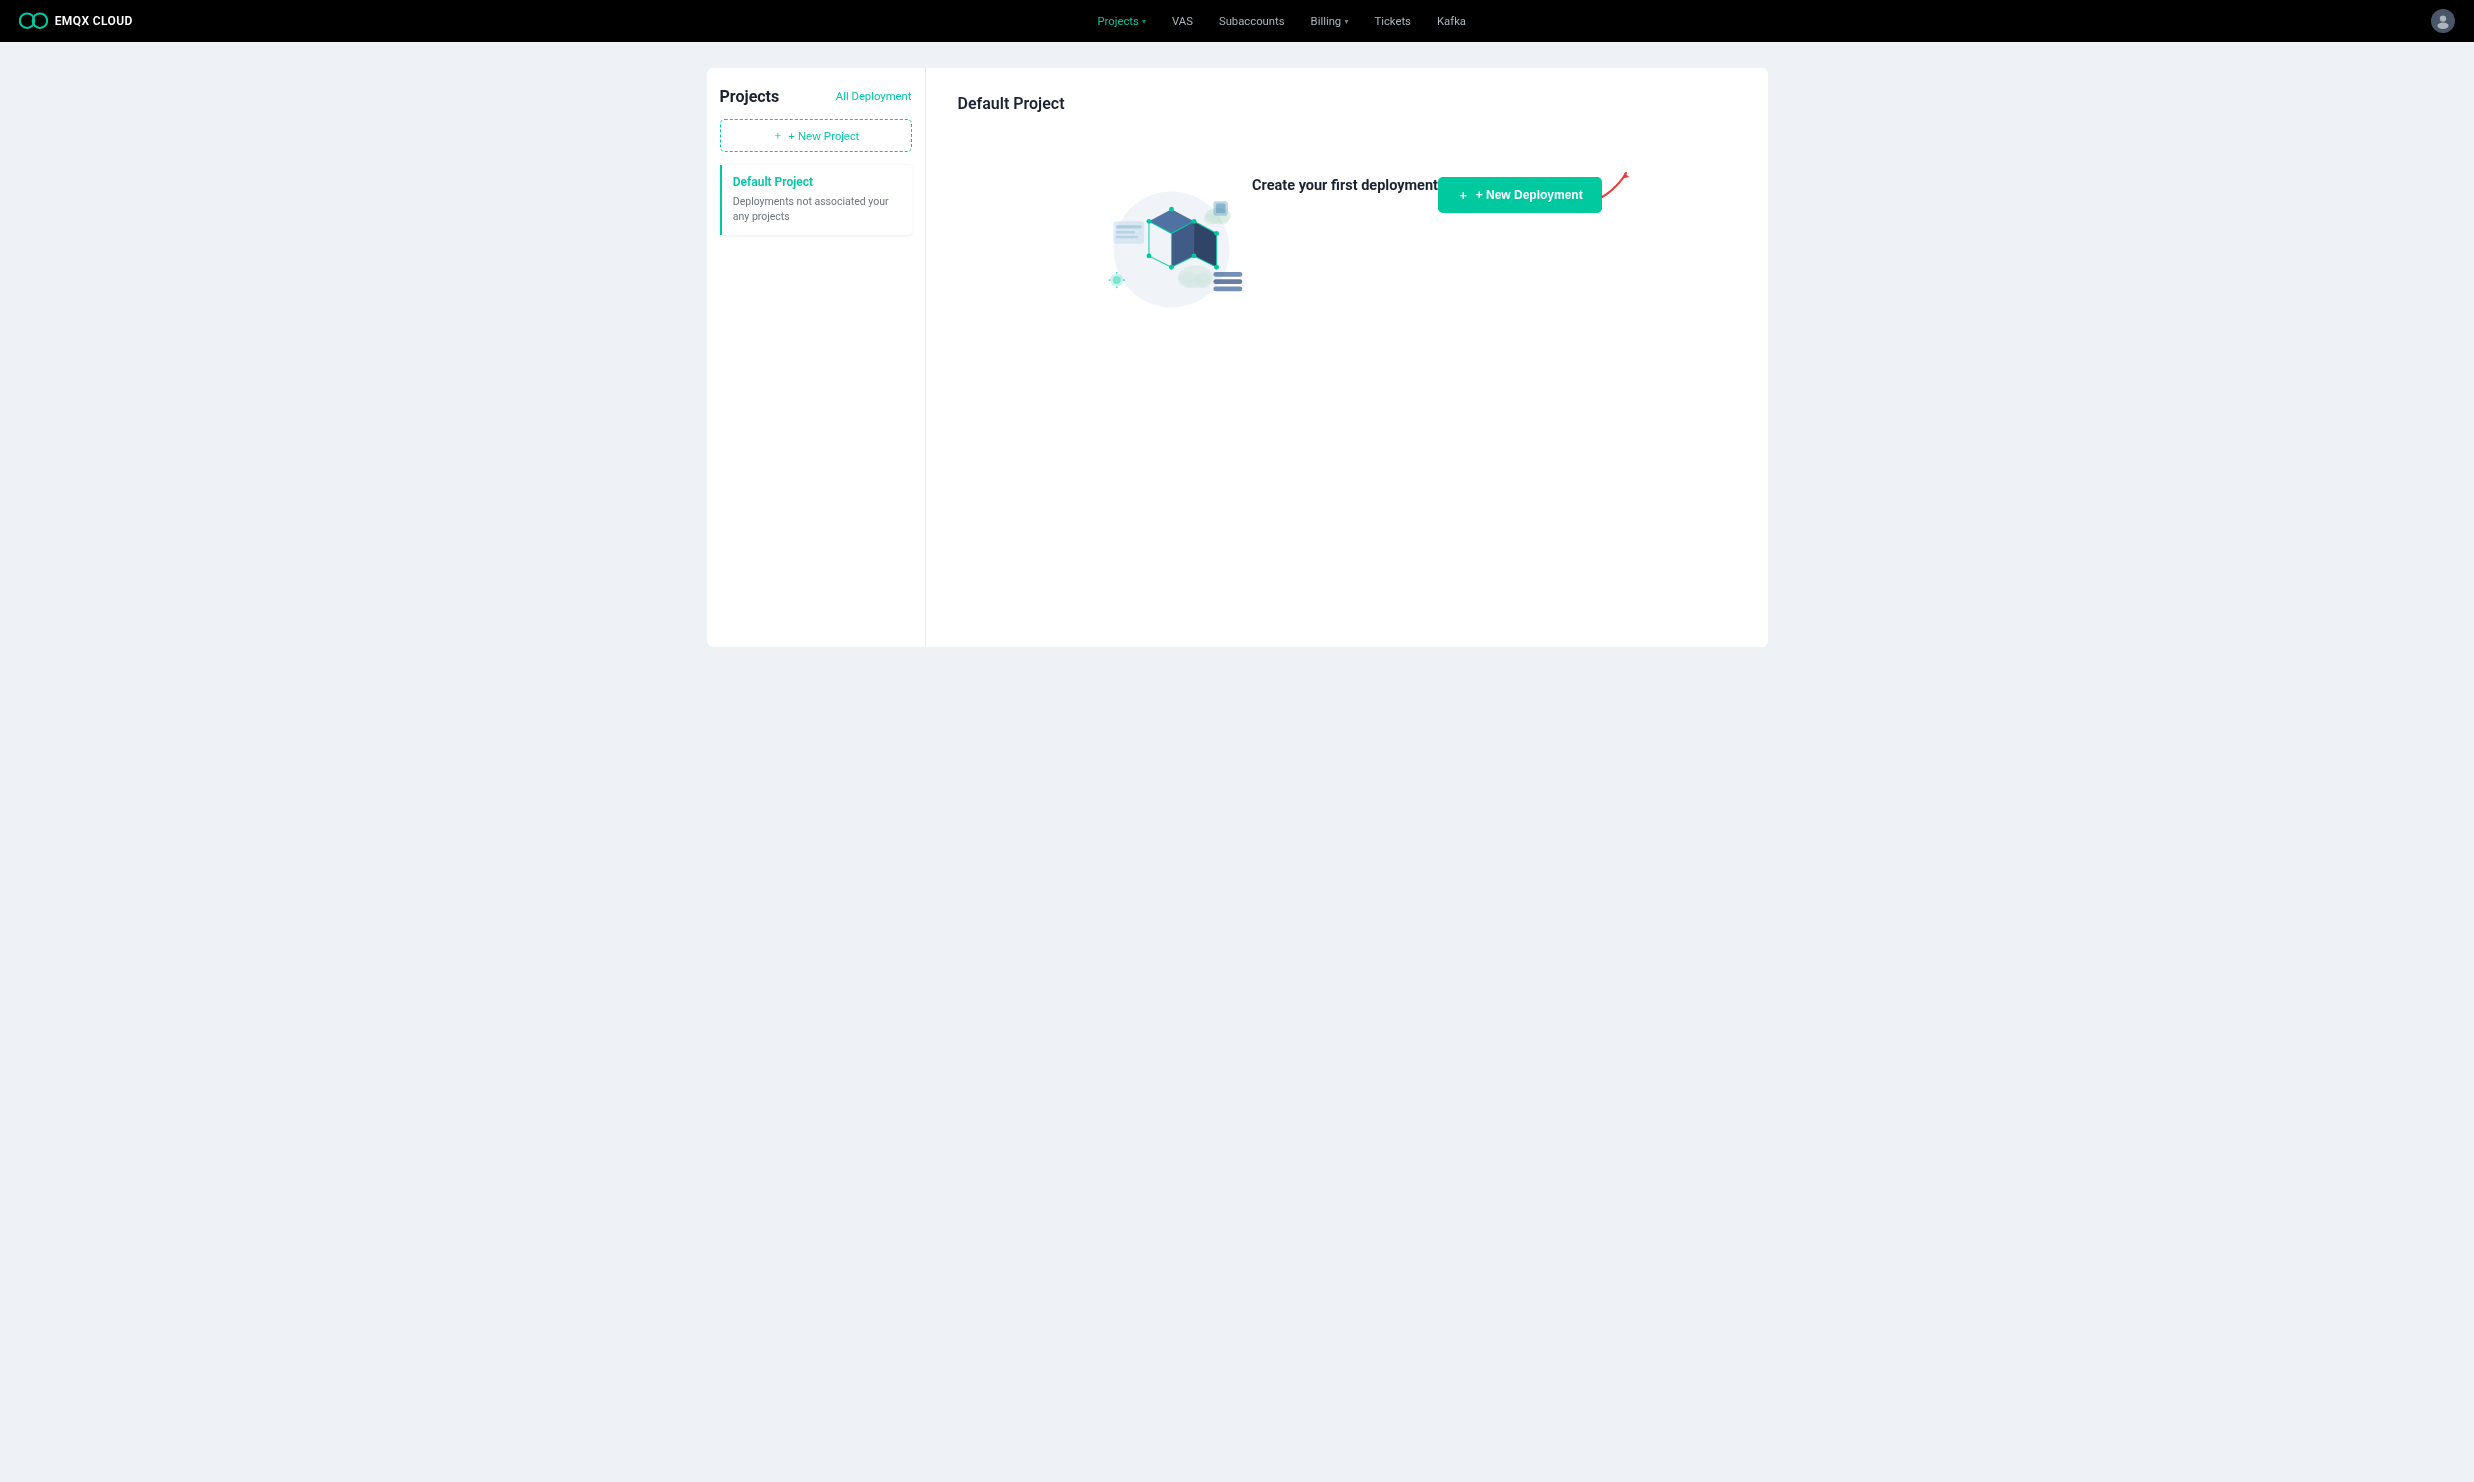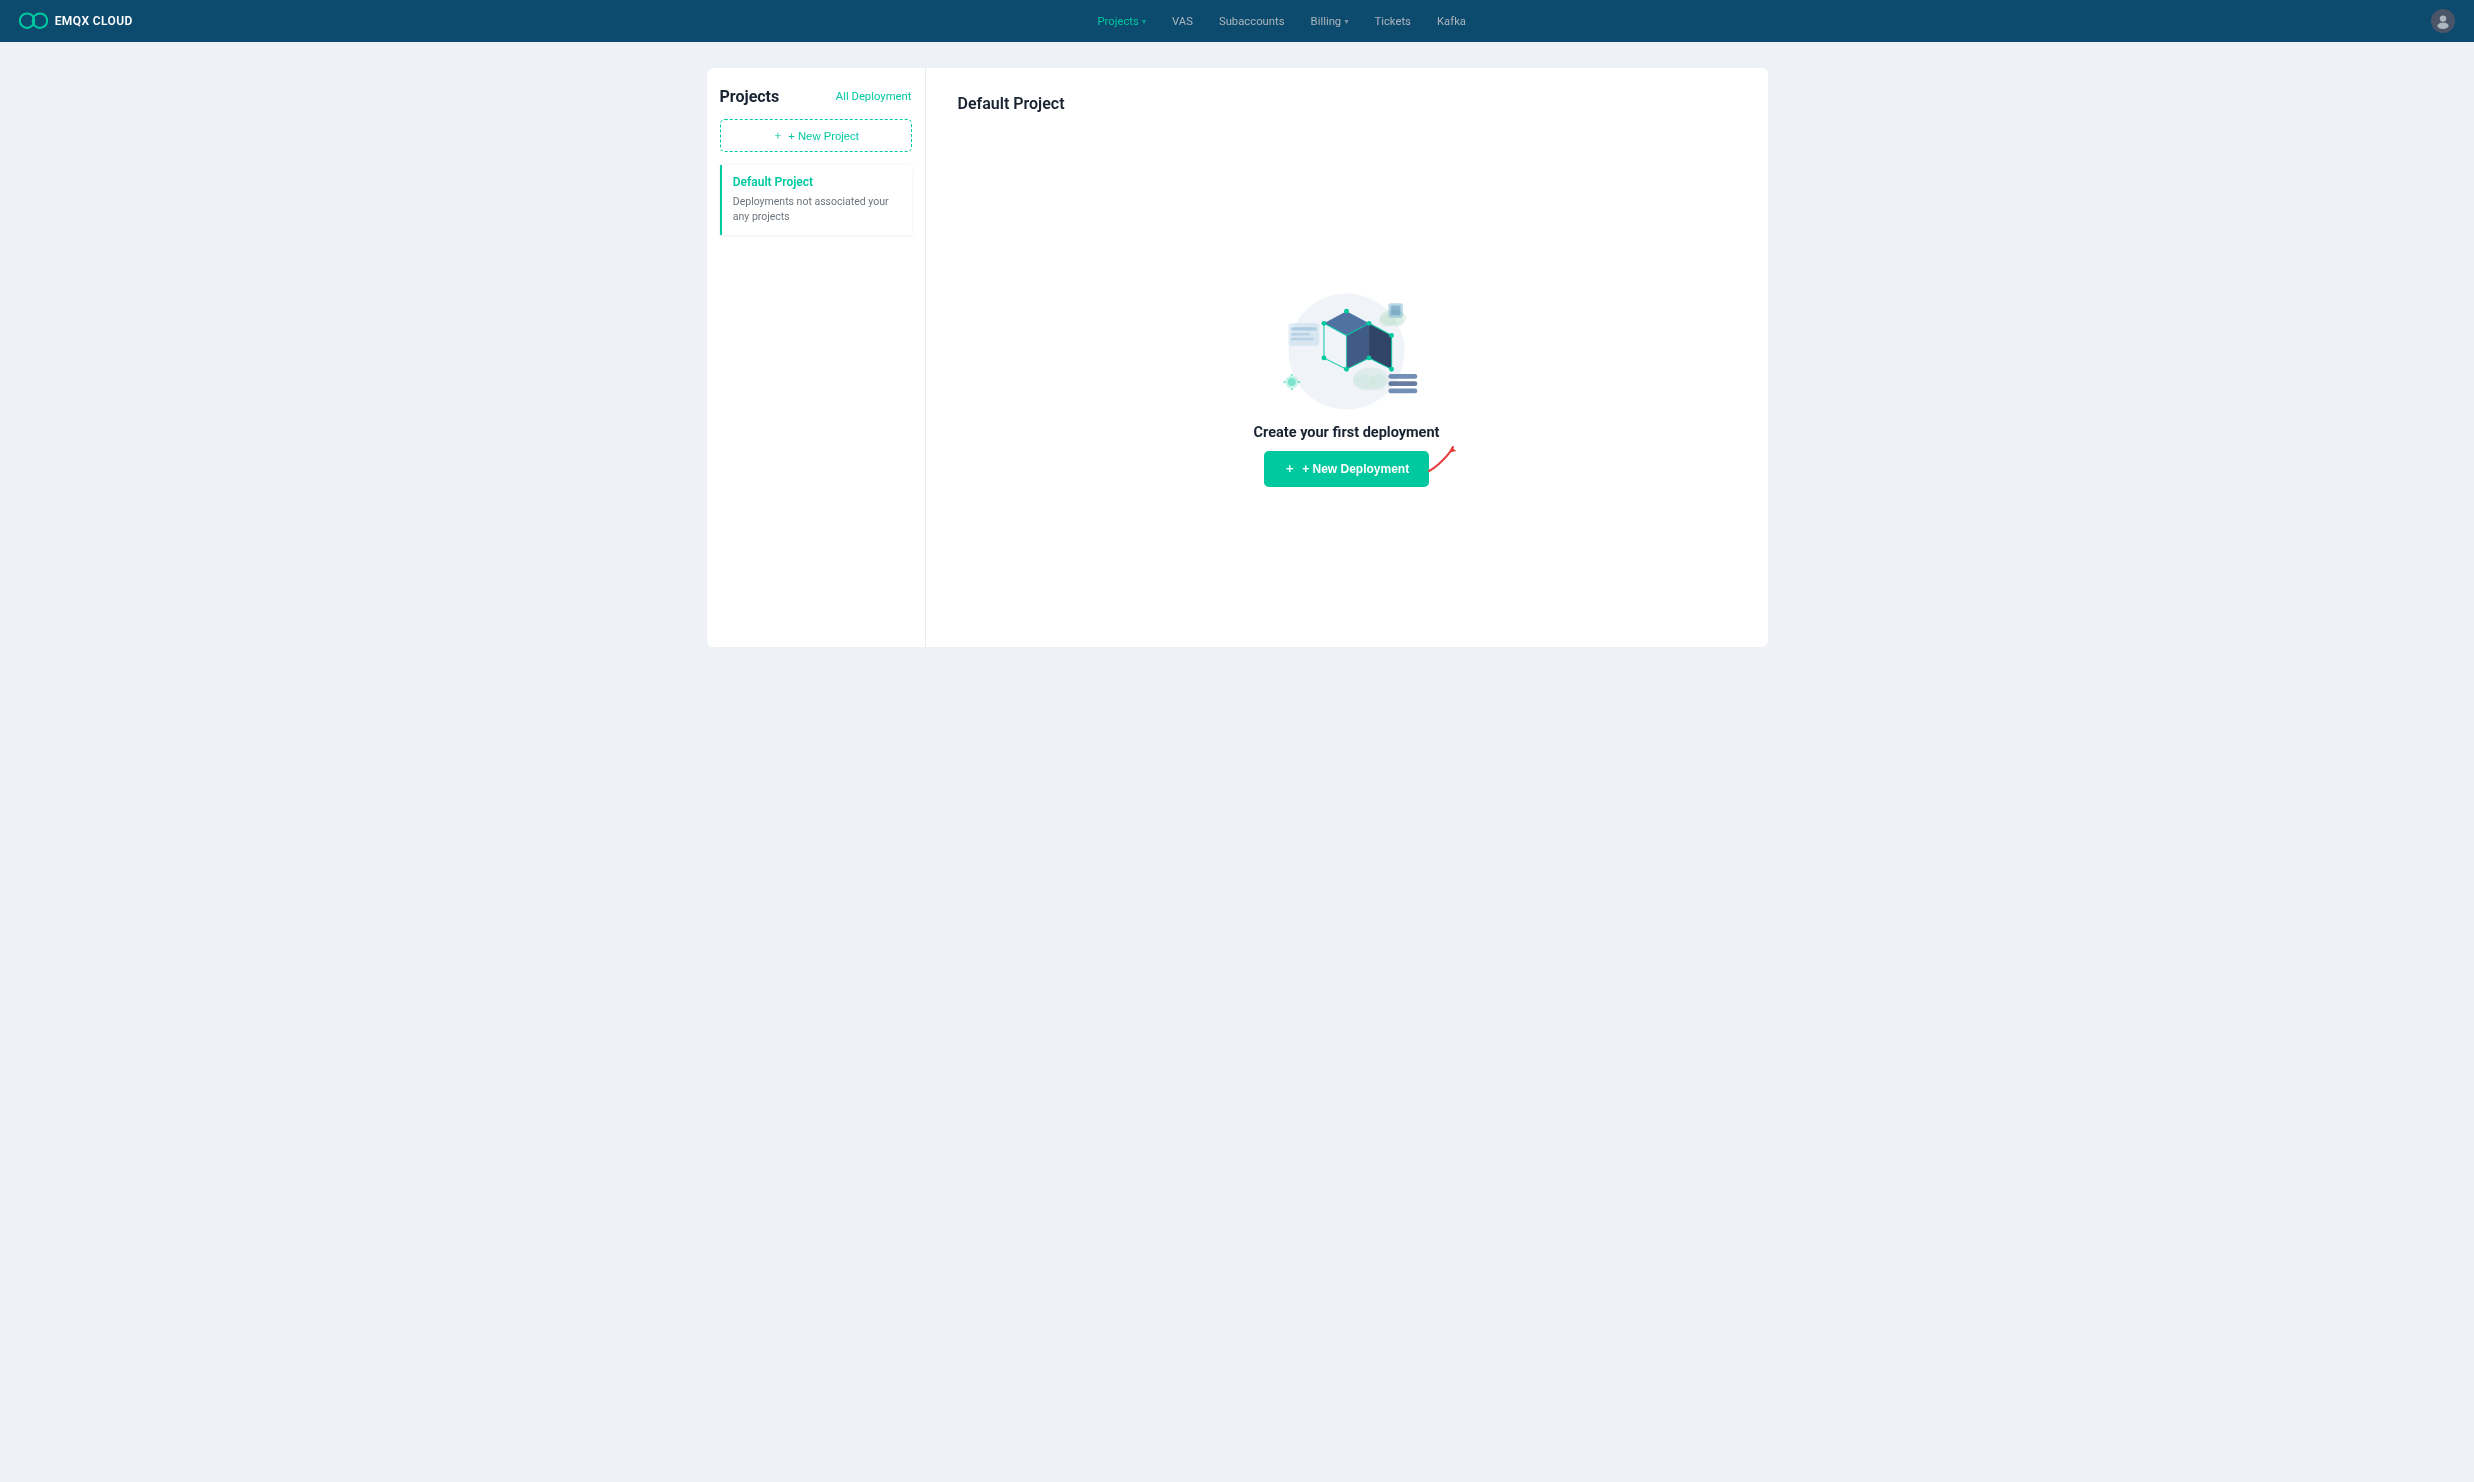--- a/index.html
+++ b/index.html
@@ -5,21 +5,21 @@
     * { margin: 0; padding: 0; box-sizing: border-box; }
 
     body {
       font-family: -apple-system, BlinkMacSystemFont, 'Segoe UI', Roboto, sans-serif;
       background: #eef2f7;
       min-height: 100vh;
     }
 
     
     header {
-      background: #0c4a6e;
+      background: #000000;
       height: 42px;
       display: flex;
       align-items: center;
       justify-content: space-between;
       padding: 0 19.3px;
       position: fixed;
       top: 0;
       left: 0;
       right: 0;
       z-index: 100;
@@ -182,22 +182,21 @@
     .page-title {
       font-size: 16px;
       font-weight: 600;
       color: #1a2332;
       margin-bottom: 32px;
     }
 
     .empty-state {
       flex: 1;
       display: flex;
-      flex-direction: column;
-      align-items: center;
+      align-items: flex-start;
       justify-content: center;
       width: 100%;
       padding: 32px 0;
     }
 
     .empty-state-title {
       font-size: 14.5px;
       font-weight: 700;
       color: #1a2332;
       margin-bottom: 9.6px;

